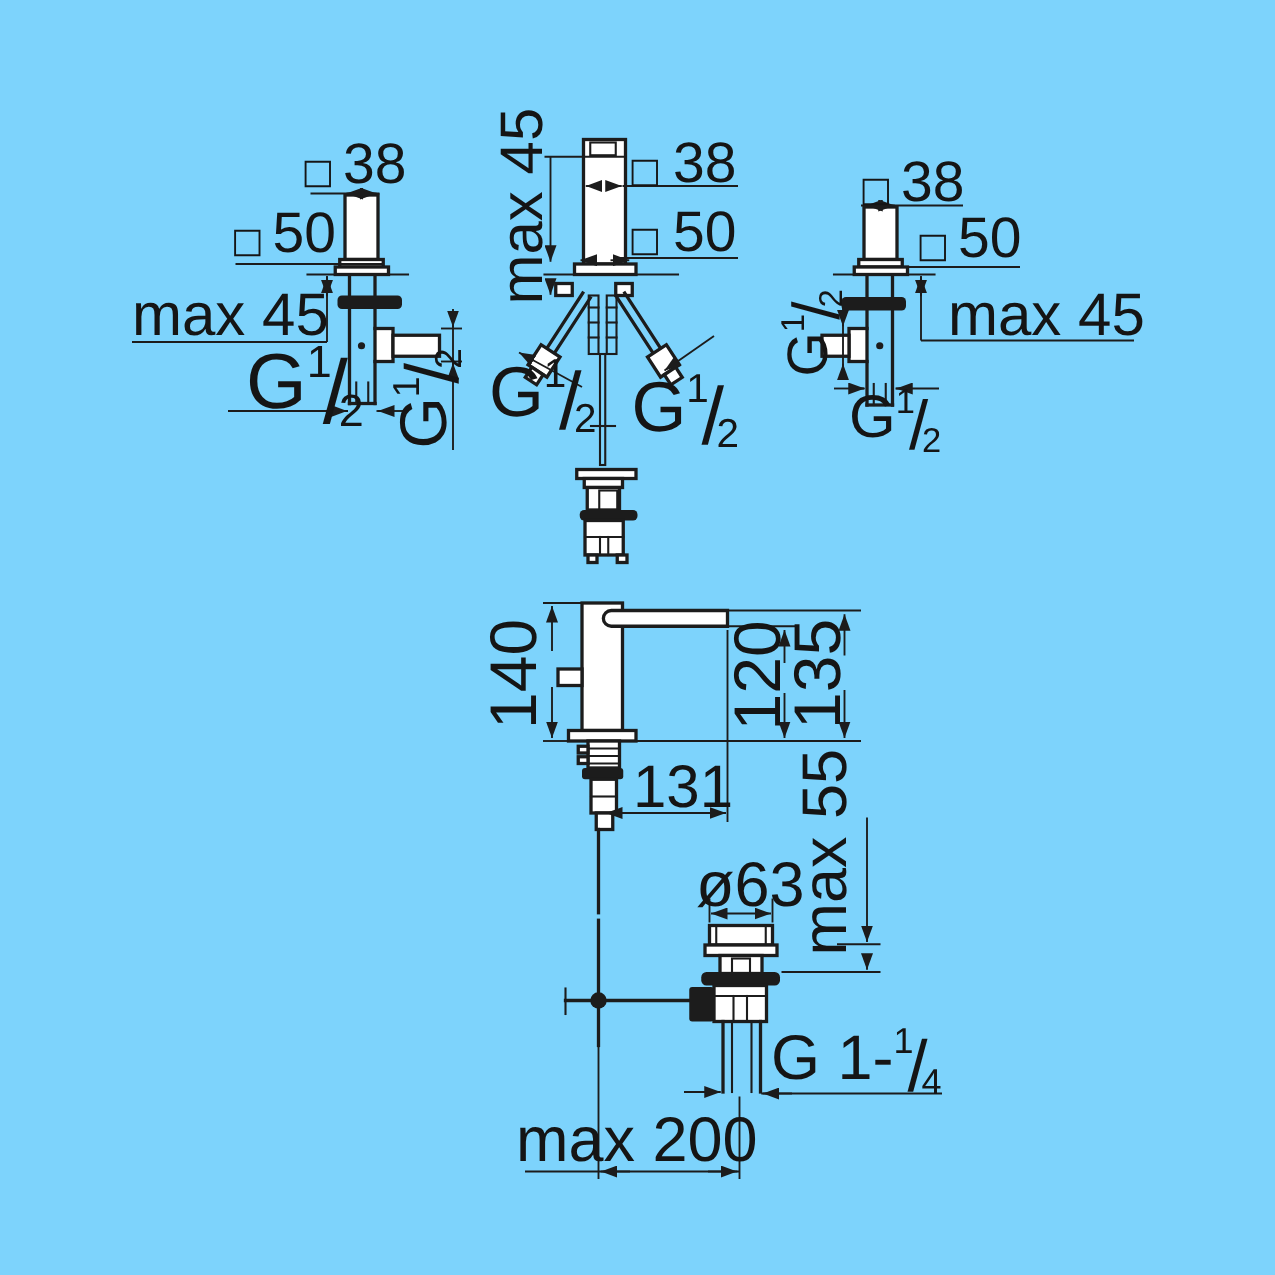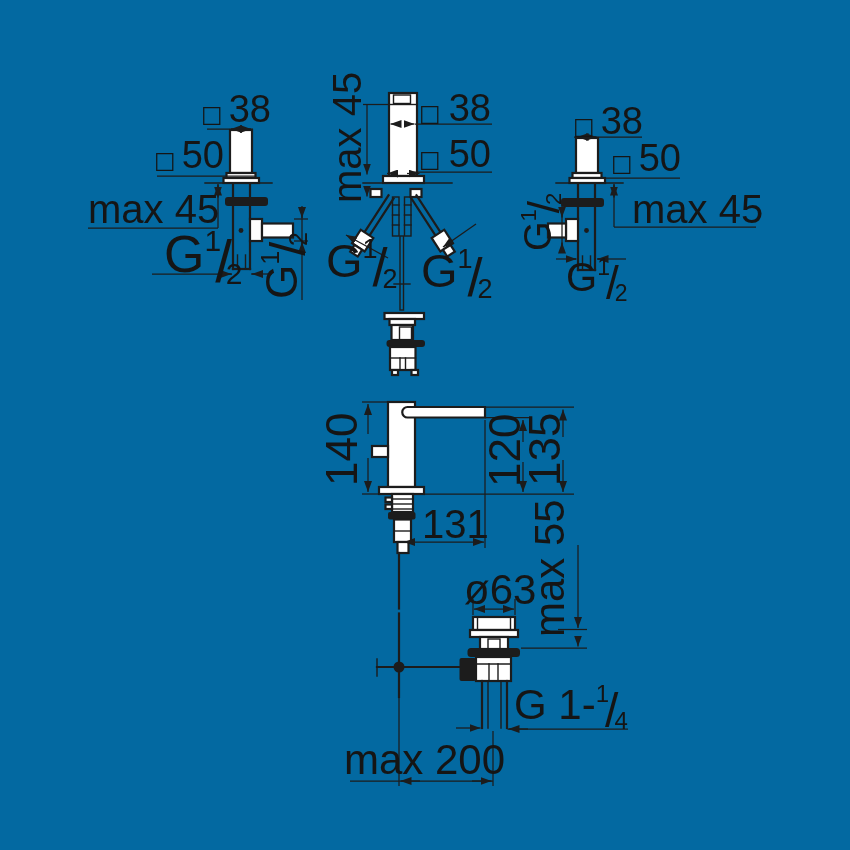--- a/index.html
+++ b/index.html
@@ -1,16 +1,16 @@
 <!DOCTYPE html>
 <html><head>
 <meta charset="utf-8">
 <style>
   html,body{margin:0;padding:0;background:#fff;}
-  .canvas{width:850px;height:850px;background:#0369a1;position:relative;overflow:hidden;}
+  .canvas{width:850px;height:850px;background:#7dd3fc;position:relative;overflow:hidden;}
   svg{display:block;}
   .ol{fill:none;stroke:#1c1c1c;stroke-width:2.2;stroke-linecap:square;}
   .olw{fill:#fff;stroke:#1c1c1c;stroke-width:2.2;}
   .olt{fill:none;stroke:#1c1c1c;stroke-width:1.4;stroke-linecap:square;}
   .dl{fill:none;stroke:#1c1c1c;stroke-width:1.25;}
   .blk{fill:#1c1c1c;stroke:none;}
   text{fill:#151515;font-family:"Liberation Sans",sans-serif;}
   .sq{font-family:"DejaVu Sans",sans-serif;}
 </style>
 </head>

